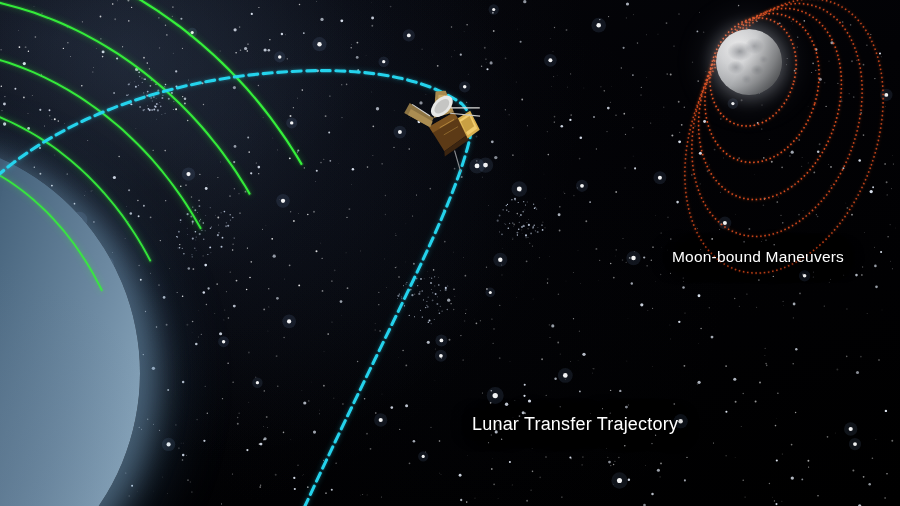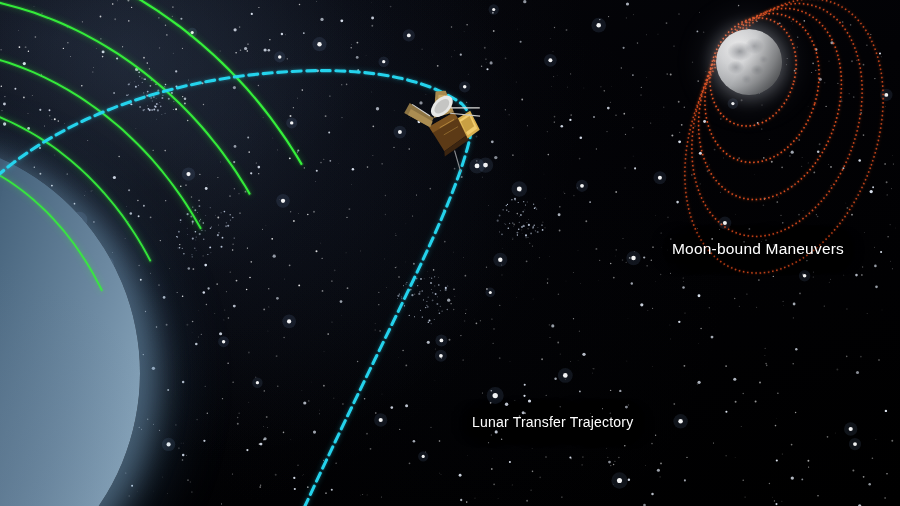--- a/index.html
+++ b/index.html
@@ -72,22 +72,22 @@
     content:"";position:absolute;inset:0;border-radius:50%;
     background:linear-gradient(118deg, rgba(255,255,255,0.09) 0%, rgba(0,0,0,0) 44%, rgba(0,0,0,0.34) 86%, rgba(0,0,0,0.55) 100%);
   }
 
   
   .label{
     position:absolute;color:#ffffff;white-space:nowrap;
     font-weight:400;letter-spacing:0.2px;
     text-shadow:0 0 10px rgba(0,0,0,0.95), 0 0 22px rgba(0,0,0,0.8);
   }
-  #lbl-transfer{left:472px;top:414px;font-size:14px;}
-  #lbl-moon{left:672px;top:240px;font-size:15.5px;}
+  #lbl-transfer{left:472px;top:414px;font-size:18px;}
+  #lbl-moon{left:672px;top:248px;font-size:15.5px;}
 
   
   #craft{position:absolute;left:404px;top:82px;width:84px;height:92px;}
 </style>
 </head>
 <body>
 
 <div id="scene">
 
   <div class="layer nolayer" id="spacebg"></div>

